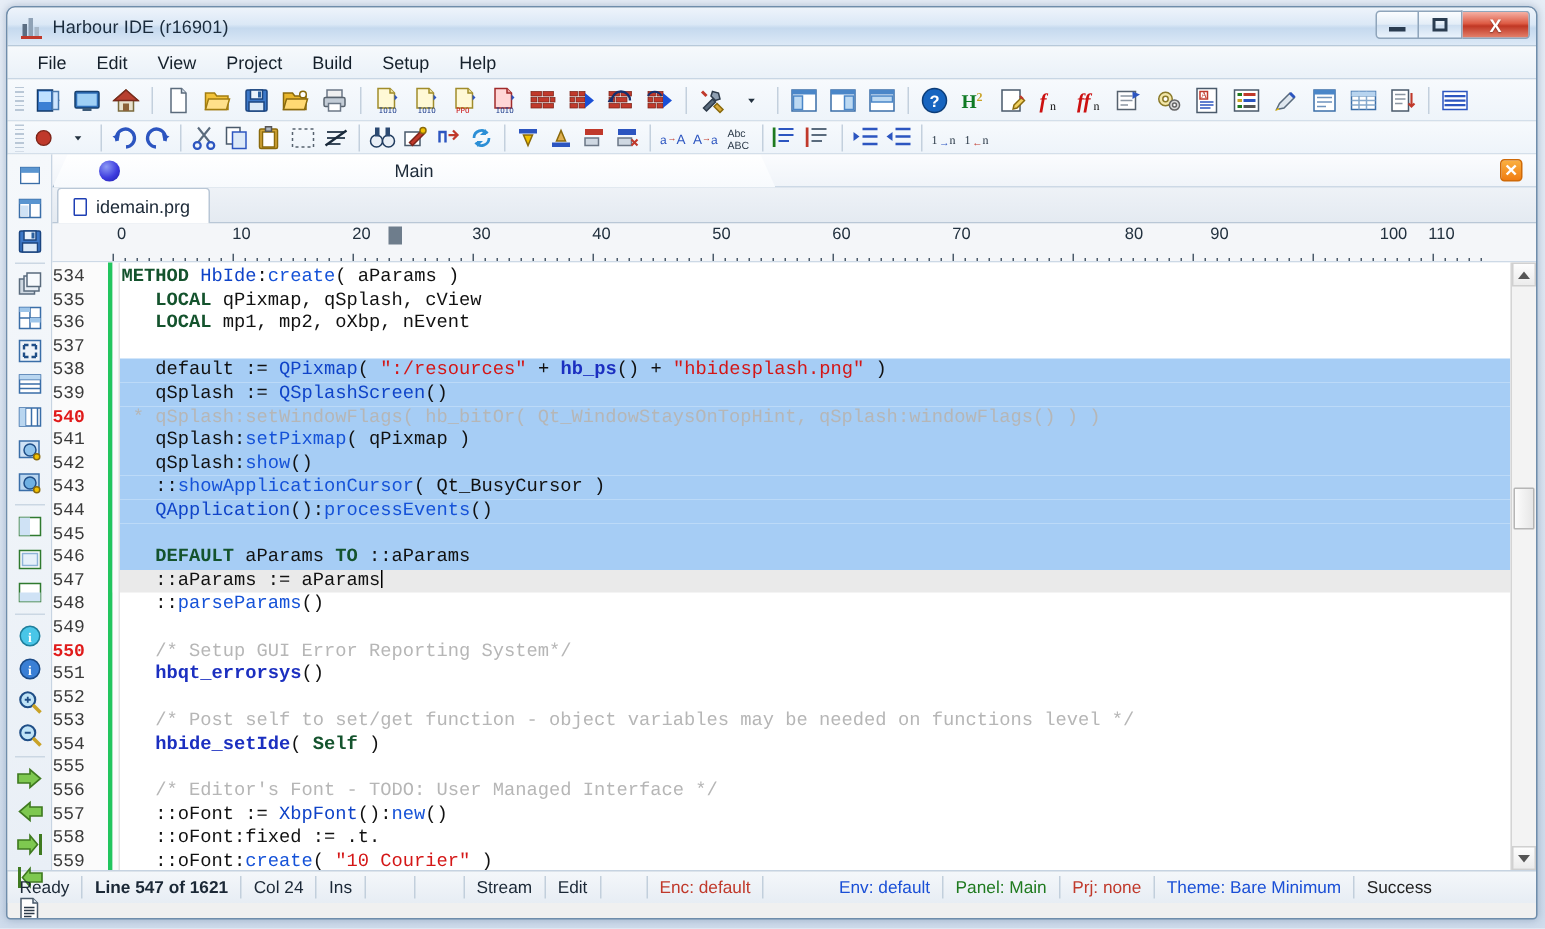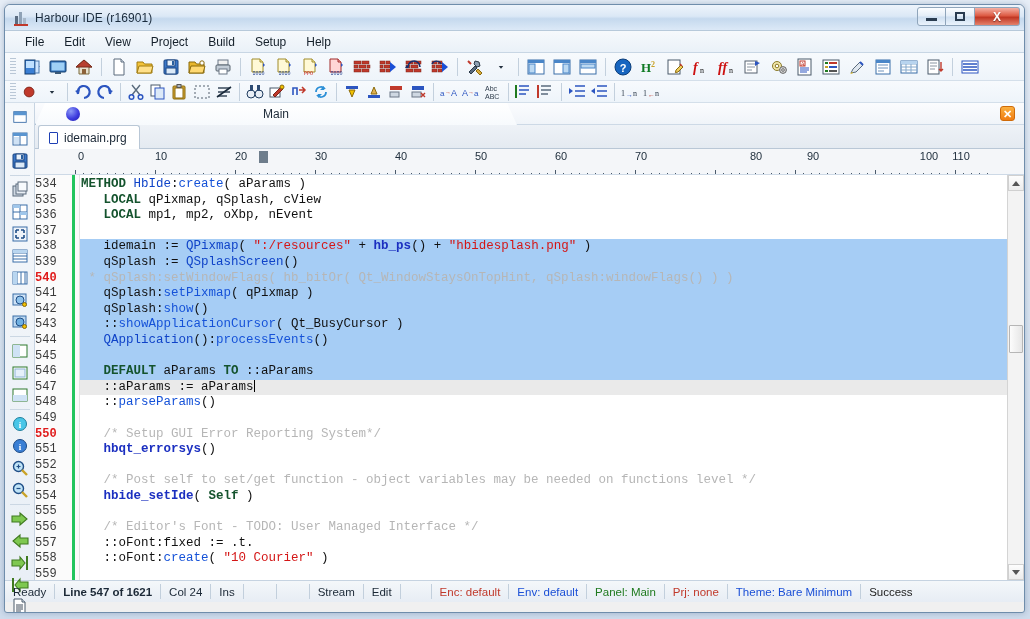--- a/index.html
+++ b/index.html
@@ -1083,39 +1083,40 @@
               <div class="gl">557</div>
               <div class="gl">558</div>
               <div class="gl">559</div>
             </div>
           <div class="codepane" id="codepane">
               <div class="marginbar"></div>
               <div class="cl"><span class="kw">METHOD</span><span class="op"> </span><span class="cls">HbIde</span><span class="op">:</span><span class="mth">create</span><span class="op">( aParams )</span></div>
               <div class="cl"><span class="op">   </span><span class="kw">LOCAL</span><span class="op"> qPixmap, qSplash, cView</span></div>
               <div class="cl"><span class="op">   </span><span class="kw">LOCAL</span><span class="op"> mp1, mp2, oXbp, nEvent</span></div>
               <div class="cl"><span class="op"></span></div>
-              <div class="cl sel"><span class="op">   idemain := </span><span class="cls">QPixmap</span><span class="op">( </span><span class="str">":/resources"</span><span class="op"> + </span><span class="fn">hb_ps</span><span class="op">() + </span><span class="str">"hbidesplash.png"</span><span class="op"> )</span></div>
+              <div class="cl sel"><span class="op">   default := </span><span class="cls">QPixmap</span><span class="op">( </span><span class="str">":/resources"</span><span class="op"> + </span><span class="fn">hb_ps</span><span class="op">() + </span><span class="str">"hbidesplash.png"</span><span class="op"> )</span></div>
               <div class="cl sel"><span class="op">   qSplash := </span><span class="cls">QSplashScreen</span><span class="op">()</span></div>
               <div class="cl sel"><span class="cmt"> * qSplash:setWindowFlags( hb_bitOr( Qt_WindowStaysOnTopHint, qSplash:windowFlags() ) )</span></div>
               <div class="cl sel"><span class="op">   qSplash:</span><span class="mth">setPixmap</span><span class="op">( qPixmap )</span></div>
               <div class="cl sel"><span class="op">   qSplash:</span><span class="mth">show</span><span class="op">()</span></div>
               <div class="cl sel"><span class="op">   ::</span><span class="mth">showApplicationCursor</span><span class="op">( Qt_BusyCursor )</span></div>
               <div class="cl sel"><span class="op">   </span><span class="cls">QApplication</span><span class="op">():</span><span class="mth">processEvents</span><span class="op">()</span></div>
               <div class="cl sel"><span class="op"></span></div>
               <div class="cl sel"><span class="op">   </span><span class="kw">DEFAULT</span><span class="op"> aParams </span><span class="kw">TO</span><span class="op"> ::aParams</span></div>
               <div class="cl cur"><span class="op">   ::aParams := aParams</span><span class="caret-ins"></span></div>
               <div class="cl"><span class="op">   ::</span><span class="mth">parseParams</span><span class="op">()</span></div>
               <div class="cl"><span class="op"></span></div>
               <div class="cl"><span class="cmt">   /* Setup GUI Error Reporting System*/</span></div>
               <div class="cl"><span class="op">   </span><span class="fn">hbqt_errorsys</span><span class="op">()</span></div>
               <div class="cl"><span class="op"></span></div>
               <div class="cl"><span class="cmt">   /* Post self to set/get function - object variables may be needed on functions level */</span></div>
               <div class="cl"><span class="op">   </span><span class="fn">hbide_setIde</span><span class="op">( </span><span class="kw">Self</span><span class="op"> )</span></div>
               <div class="cl"><span class="op"></span></div>
               <div class="cl"><span class="cmt">   /* Editor's Font - TODO: User Managed Interface */</span></div>
+              <div class="cl"><span class="op">   ::oFont := </span><span class="cls">XbpFont</span><span class="op">():</span><span class="mth">new</span><span class="op">()</span></div>
               <div class="cl"><span class="op">   ::oFont:fixed := .t.</span></div>
               <div class="cl"><span class="op">   ::oFont:</span><span class="mth">create</span><span class="op">( </span><span class="str">"10 Courier"</span><span class="op"> )</span></div>
             </div>
           <div class="vscroll">
             <div class="sb-arrow">
                 <i class="tri-up"></i>
               </div>
             <div class="sb-thumb"></div>
             <div class="sb-arrow" style="position:absolute;bottom:0;">
                 <i class="tri-dn"></i>
@@ -1139,21 +1140,21 @@
       <div class="sb-cell" style="width:32px"></div>
       <div class="sb-div"></div>
       <div class="sb-cell">Stream</div>
       <div class="sb-div"></div>
       <div class="sb-cell">Edit</div>
       <div class="sb-div"></div>
       <div class="sb-cell" style="width:30px"></div>
       <div class="sb-div"></div>
       <div class="sb-cell" id="st-enc" style="color: rgb(192, 57, 43);">Enc: default</div>
       <div class="sb-div"></div>
-      <div class="sb-cell" id="st-env" style="color: rgb(26, 79, 214);">Env: default</div>
+      <div class="sb-cell" id="st-env" style="color: rgb(26, 79, 214); margin-left: 42px;">Env: default</div>
       <div class="sb-div"></div>
       <div class="sb-cell" id="st-pan" style="color: rgb(31, 122, 31);">Panel: Main</div>
       <div class="sb-div"></div>
       <div class="sb-cell" id="st-prj" style="color: rgb(192, 57, 43);">Prj: none</div>
       <div class="sb-div"></div>
       <div class="sb-cell" id="st-thm" style="color: rgb(26, 79, 214);">Theme: Bare Minimum</div>
       <div class="sb-div"></div>
       <div class="sb-cell" id="st-res" style="color: rgb(34, 34, 34);">Success</div>
       <div class="sb-spacer"></div>
     </div>

